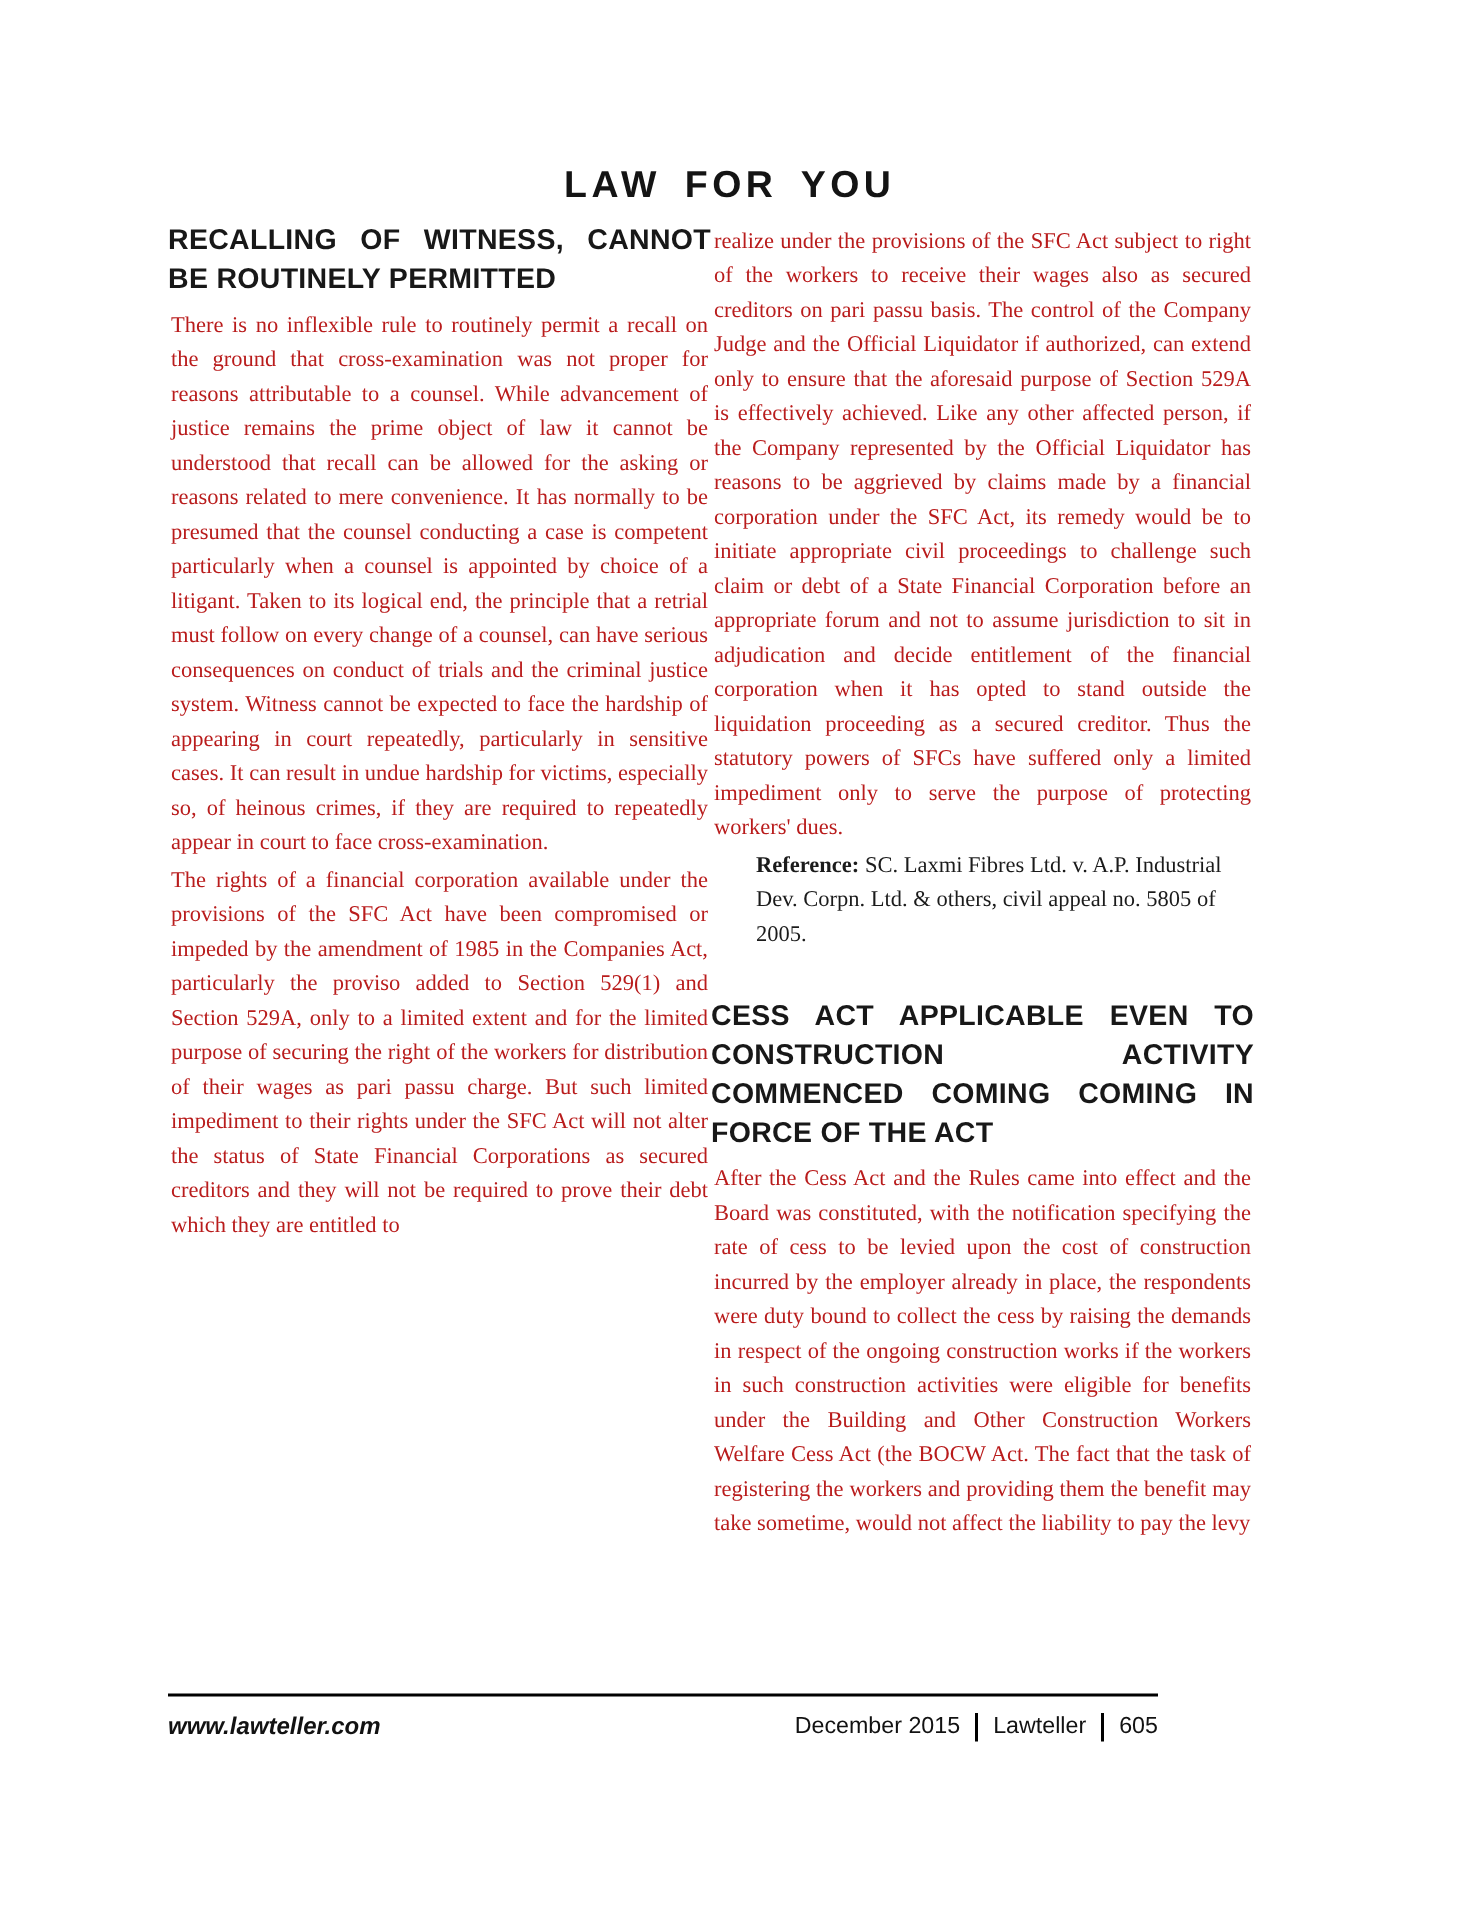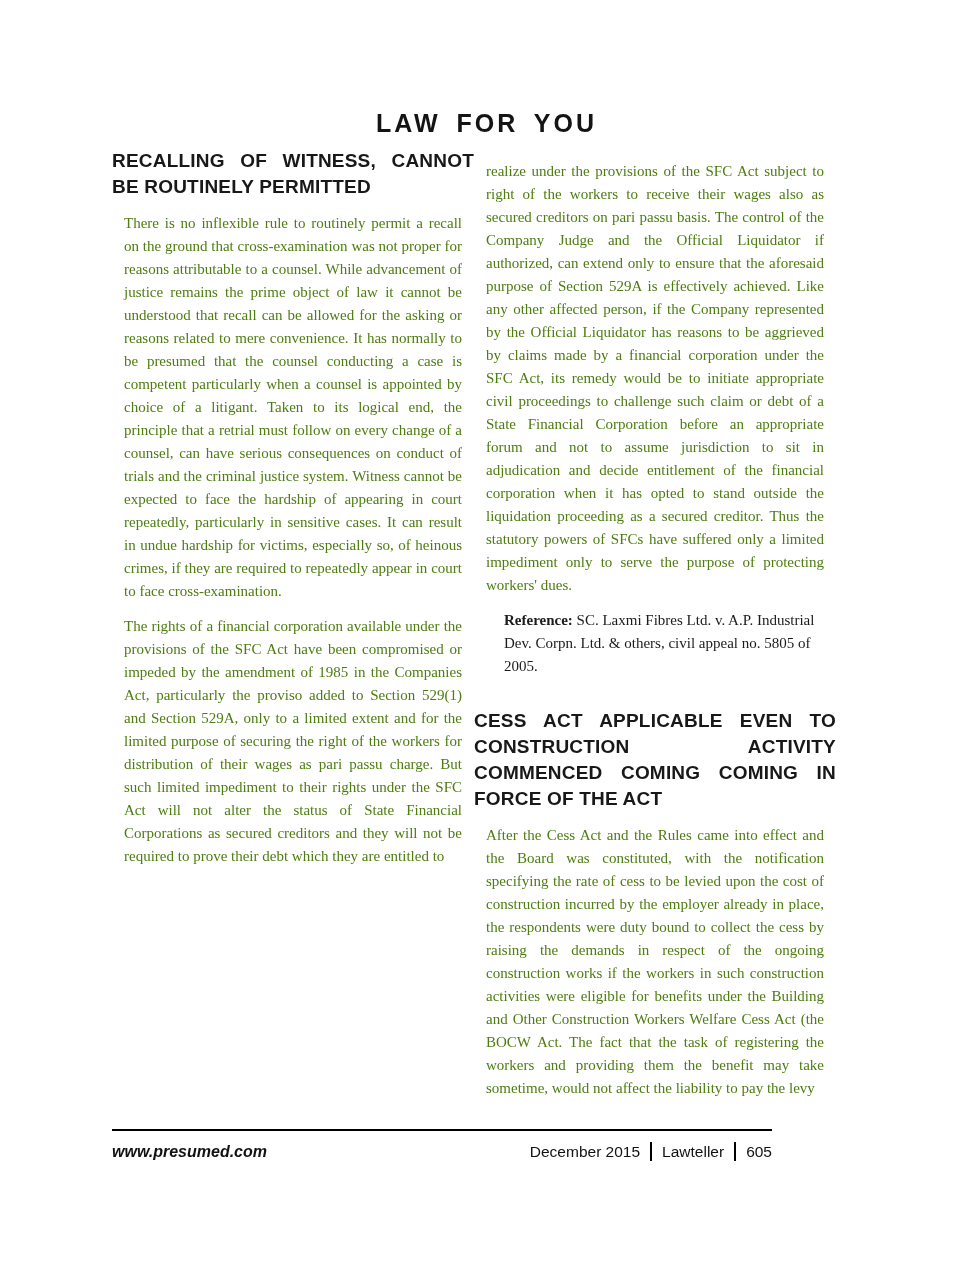--- a/index.html
+++ b/index.html
@@ -49,22 +49,22 @@
     margin: 0 0 6px 0;
     letter-spacing: 0.2px;
   }
   .article-heading.spaced {
     margin-top: 30px;
   }
   .article-body {
     font-size: 15px;
     line-height: 23px;
     text-align: justify;
-    margin: 12px;
-    color: #4d7c0f;
+    margin: 2px;
+    color: #b91c1c;
   }
   .reference {
     font-size: 15px;
     line-height: 23px;
     margin: 2px 0 0 30px;
     color: #1b1b1b;
   }
   .ref-label {
     font-weight: 700;
   }
@@ -87,21 +87,20 @@
     font-size: 15.5px;
     color: #121212;
   }
   .footer-site {
     font-style: italic;
     font-weight: 600;
     font-size: 16px;
   }
   .footer-right {
     display: flex;
-    align-items: center;
   }
   .footer-divider {
     width: 2px;
     height: 19px;
     background: #000000;
     margin: 0 10px;
   }
 </style>
 </head>
 <body>
@@ -127,21 +126,21 @@
         <h2 class="article-heading spaced">CESS ACT APPLICABLE EVEN TO CONSTRUCTION ACTIVITY COMMENCED COMING COMING IN FORCE OF THE ACT</h2>
         <p class="article-body">After the Cess Act and the Rules came into effect and the Board was constituted, with the notification specifying the rate of cess to be levied upon the cost of construction incurred by the employer already in place, the respondents were duty bound to collect the cess by raising the demands in respect of the ongoing construction works if the workers in such construction activities were eligible for benefits under the Building and Other Construction Workers Welfare Cess Act (the BOCW Act. The fact that the task of registering the workers and providing them the benefit may take sometime, would not affect the liability to pay the levy</p>
       </div>
 
     </div>
   </div>
 
   <div class="footer">
     <div class="footer-rule"></div>
     <div class="footer-row">
-      <span class="footer-site">www.presumed.com</span>
+      <span class="footer-site">www.lawteller.com</span>
       <span class="footer-right">
         <span>December 2015</span>
         <span class="footer-divider"></span>
         <span>Lawteller</span>
         <span class="footer-divider"></span>
         <span>605</span>
       </span>
     </div>
   </div>
 </div>

